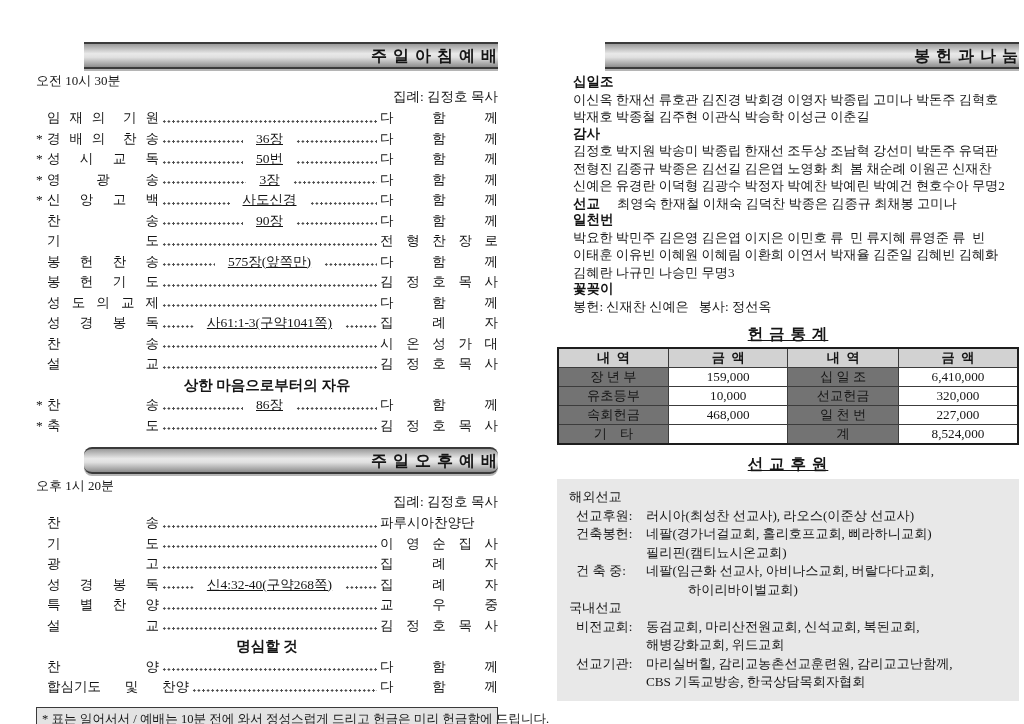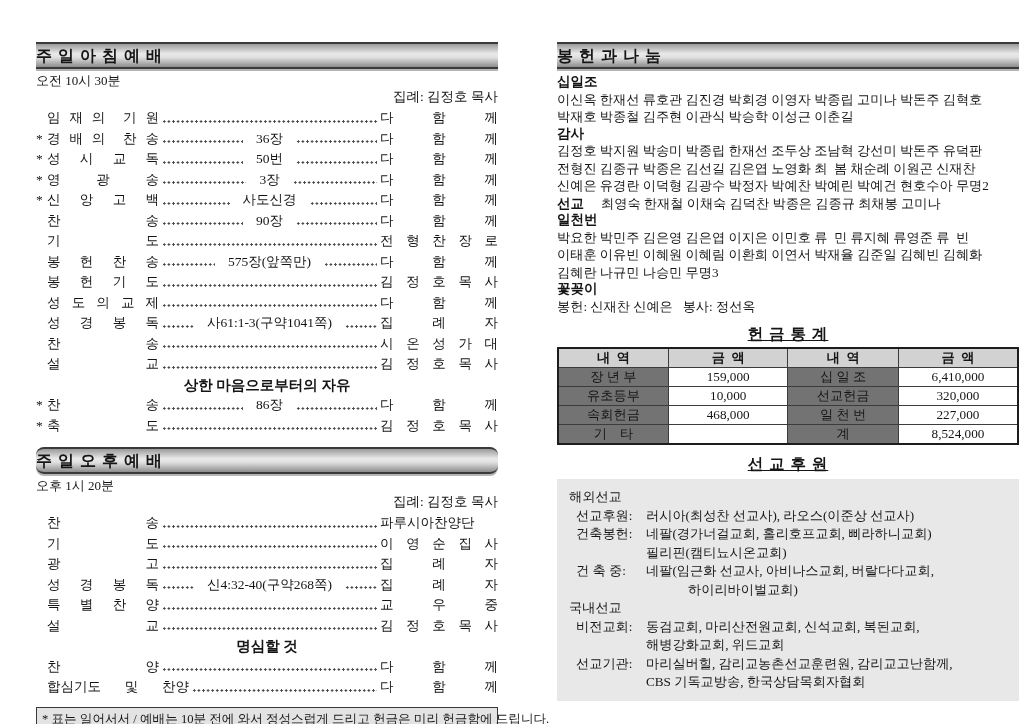--- a/index.html
+++ b/index.html
@@ -8,44 +8,44 @@
   .page { display:flex; padding-top:42px; }
   .col { width:462px; }
   .col-left  { margin-left:36px; }
   .col-right { margin-left:59px; }
 
   
   .section-bar {
     border-top:2px solid #3a3a3a; border-bottom:2px solid #3a3a3a;
     background:linear-gradient(180deg,#9a9a9a 0%,#e9e9e9 42%,#e0e0e0 58%,#8d8d8d 100%);
     box-shadow:0 2px 0 rgba(120,120,120,.55);
-    text-align:left; font-weight:bold; font-size:16px; letter-spacing:1px;
-    height:27px; line-height:23px;
+    text-align:right; font-weight:bold; font-size:16px; letter-spacing:1px;
+    height:27px; line-height:23px;margin-left:48px;
   }
   .meta-time   { font-size:13px; height:17px; line-height:17px; margin-top:3px; }
   .meta-leader { font-size:13.5px; height:16px; line-height:15px; text-align:right; }
 
   
   .worship-list { margin-top:3px; }
   .worship-row { display:flex; align-items:center; height:20.5px; font-size:13.5px; white-space:pre; }
   .w-star  { width:11px; flex:none; }
   .w-label { width:112px; flex:none; text-align:justify; text-align-last:justify; }
   .w-label.wide { width:142px; }
   .w-right { width:118px; flex:none; text-align:justify; text-align-last:justify; }
-  .w-center{ flex:none; padding:0 10px; }
+  .w-center{ flex:none; padding:0 10px;text-decoration:underline; }
   .dots { flex:1; height:3px; align-self:center; margin:6px 3px 0 3px;
           background-image:radial-gradient(circle,#4a4a4a 1.05px,transparent 1.35px);
           background-size:4.6px 3px; background-repeat:repeat-x; background-position:0 50%; }
   .sermon-title { text-align:center; font-weight:bold; font-size:14.5px; height:20.5px; line-height:20.5px; }
 
   .footer-note { margin-top:9px; border:1px solid #3a3a3a; background:#e3e3e3;
                  font-size:12.6px; padding:3px 5px; white-space:nowrap; }
 
   
-  .offering-groups { margin-top:5px; }
+  .offering-groups { margin-top:5px;margin-left:16px; }
   .grp-name { font-weight:bold; font-size:13.5px; height:16.5px; line-height:16.5px; }
   .grp-line { font-size:13.2px; height:17.5px; line-height:17.5px; white-space:pre; }
   .grp-inline { display:flex; font-size:13.2px; height:17.5px; line-height:17.5px; }
   .grp-inline .grp-name { width:44px; flex:none; height:17.5px; line-height:17.5px; }
 
   .center-title { text-align:center; font-weight:bold; font-size:15.5px; letter-spacing:1px;
                   margin-top:8px; height:22px; line-height:22px;text-decoration:underline; }
 
   
   .stats-table { width:100%; border-collapse:collapse; border:2px solid #1d1d1d;

